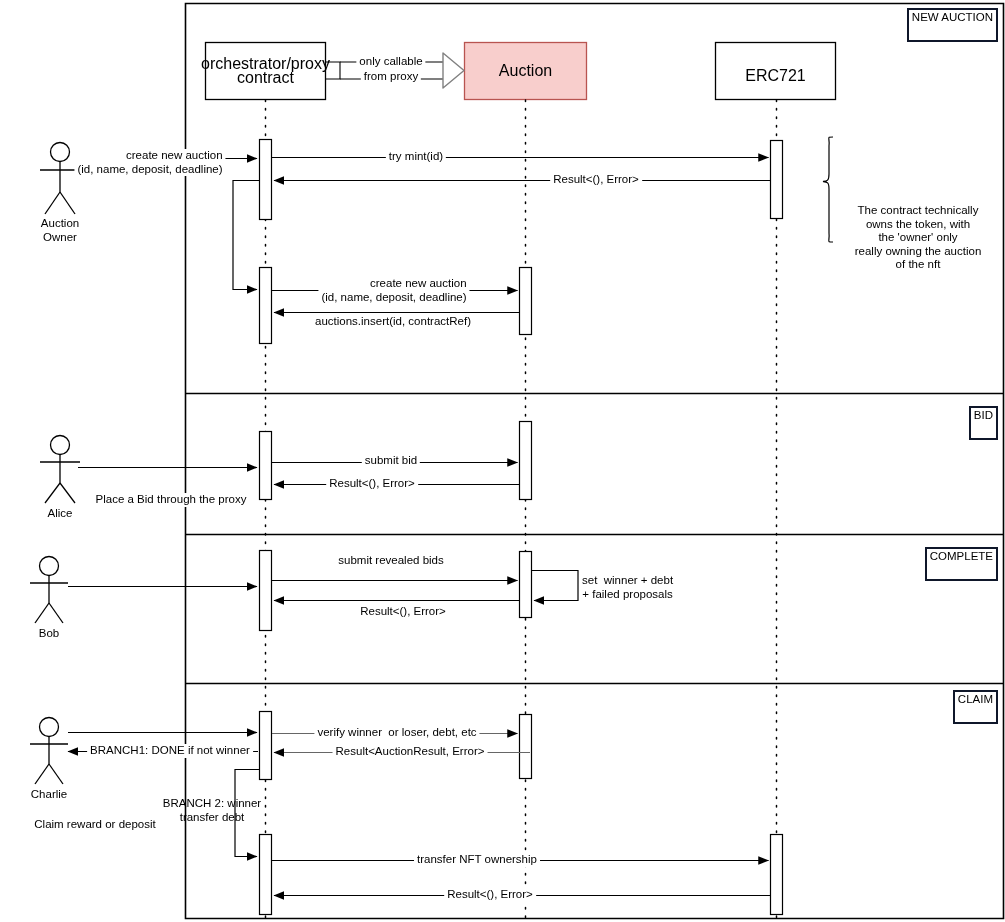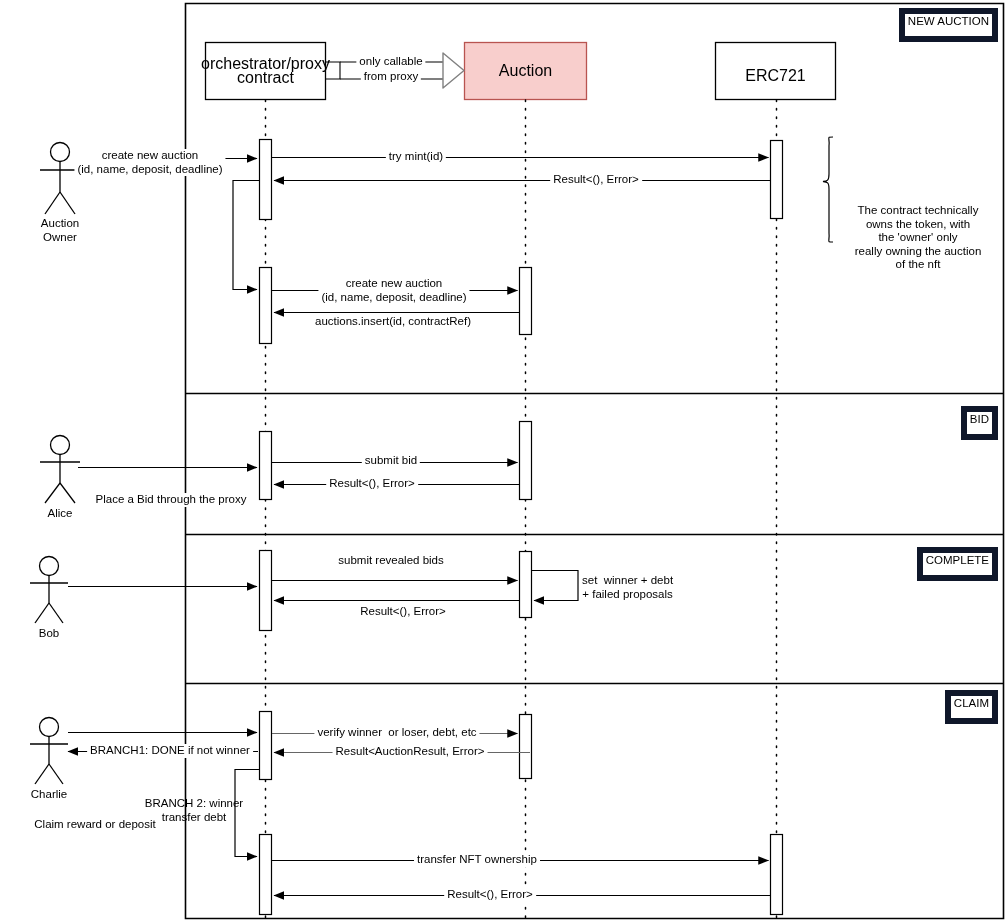--- a/index.html
+++ b/index.html
@@ -32,38 +32,38 @@
     justify-content: center;
     text-align: center;
     font-size: 16px;
     line-height: 14px;
     color: #000000;
     font-family: "Liberation Sans", sans-serif;
     white-space: pre;
   }
   .frame-tag {
     position: absolute;
-    border: 6px solid #0f172a;
+    border: 2px solid #0f172a;
     background: #ffffff;
     font-size: 11.5px;
     line-height: 13px;
-    padding: 1px 3px 8px 3px;
+    padding: 1px 3px 16px 3px;
     color: #000000;
     font-family: "Liberation Sans", sans-serif;
     white-space: nowrap;
   }
   .msg {
     position: absolute;
     background: #ffffff;
     padding: 0 3px;
     font-size: 11.5px;
     line-height: 13.5px;
     color: #000000;
     white-space: pre;
-    text-align: center;
+    text-align: right;
     transform: translateX(-50%);
     font-family: "Liberation Sans", sans-serif;
   }
   .note {
     position: absolute;
     font-size: 11.5px;
     line-height: 13.5px;
     color: #000000;
     text-align: center;
     white-space: pre;
@@ -312,19 +312,19 @@
   <div class="msg" style="left:372px; top:477px;">Result&lt;(), Error&gt;</div>
 
   <div class="msg" style="left:391px; top:554px;">submit revealed bids</div>
   <div class="note left" style="left:582px; top:574px;">set  winner + debt
 + failed proposals</div>
   <div class="msg" style="left:403px; top:605px;">Result&lt;(), Error&gt;</div>
 
   <div class="msg" style="left:397px; top:726px;">verify winner  or loser, debt, etc</div>
   <div class="msg" style="left:410px; top:745px;">Result&lt;AuctionResult, Error&gt;</div>
   <div class="msg" style="left:170px; top:744px;">BRANCH1: DONE if not winner</div>
-  <div class="note" style="left:139px; top:797px; width:110px;">BRANCH 2: winner
+  <div class="note" style="left:157px; top:797px; width:110px;">BRANCH 2: winner
 transfer debt</div>
   <div class="note left" style="left:5px; top:818px; width:180px;">Claim reward or deposit</div>
   <div class="msg" style="left:477px; top:853px;">transfer NFT ownership</div>
   <div class="msg" style="left:490px; top:888px;">Result&lt;(), Error&gt;</div>
 
 </div>
 
 </body></html>

